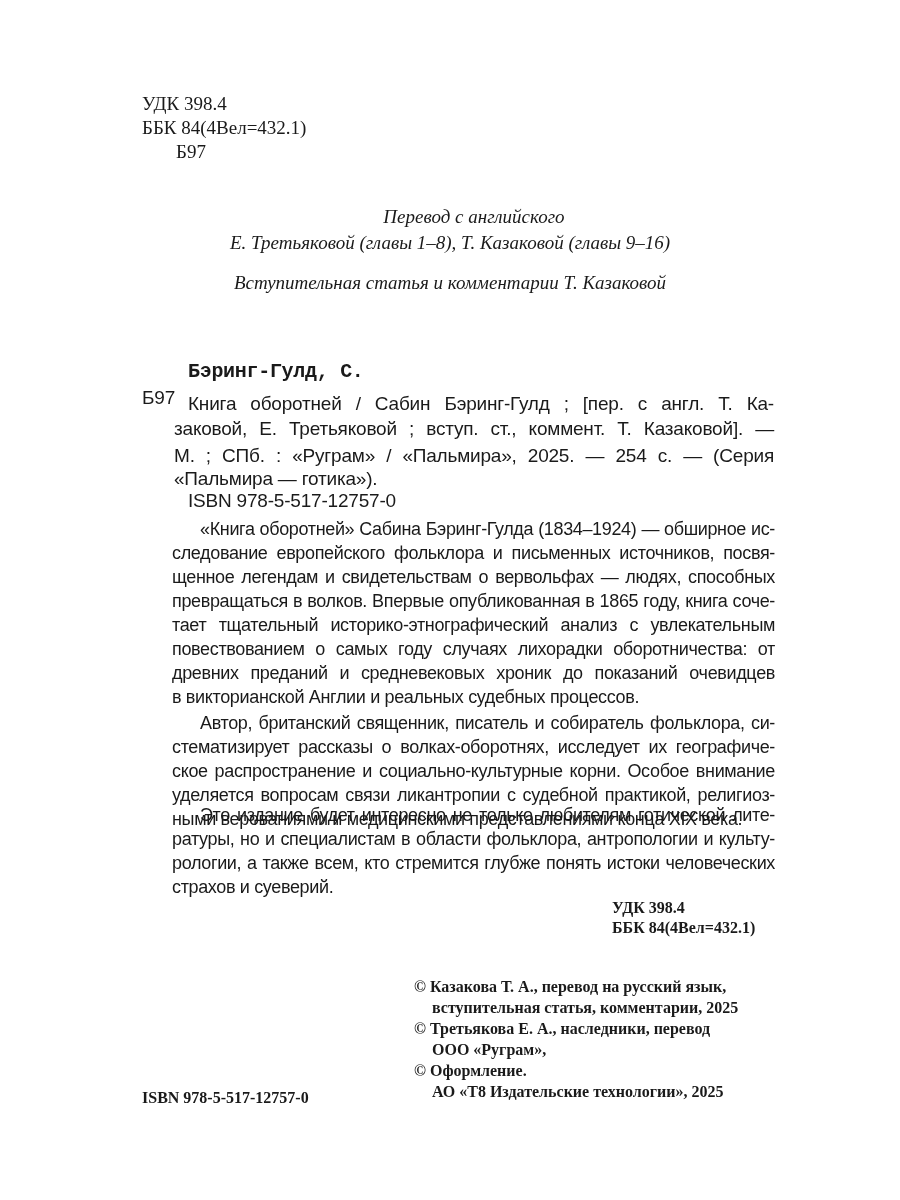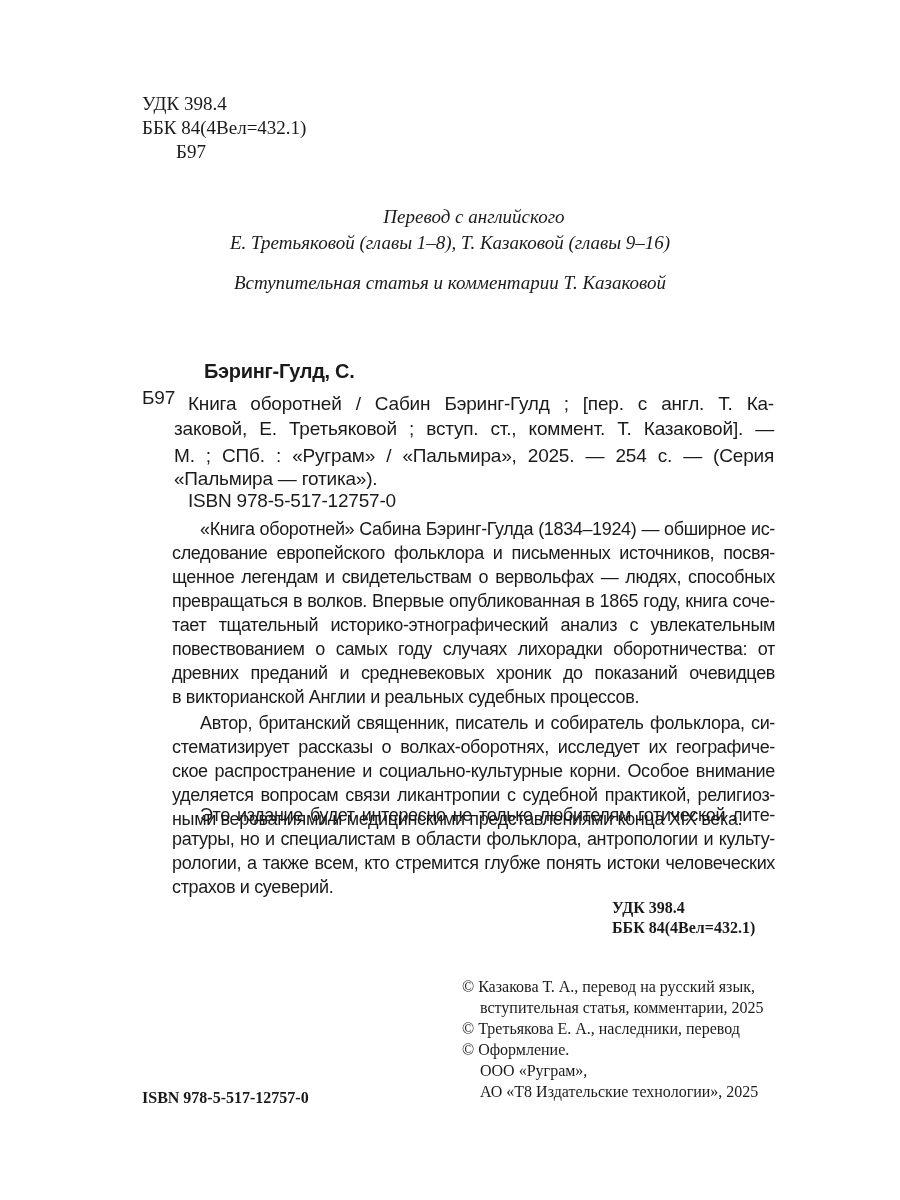--- a/index.html
+++ b/index.html
@@ -11,21 +11,21 @@
   .abs { position: absolute; }
   .line { position: absolute; white-space: nowrap; }
 
   
   .cls { font-size: 19px; line-height: 24px; }
 
   
   .credits { font-style: italic; font-size: 19px; text-align: center; width: 900px; left: 0; }
 
   
-  .author { font-family: Liberation Sans, sans-serif; font-weight: bold; font-size: 20px; letter-spacing: -0.3px; margin-left: 16px; }
+  .author { font-family: Liberation Mono, monospace; font-weight: bold; font-size: 20px; letter-spacing: -0.3px; }
   .card { font-family: "Liberation Sans", "DejaVu Sans", sans-serif; font-size: 19px; letter-spacing: -0.2px; }
   .card-text { left: 188px; width: 586px; text-align: justify; text-align-last: justify; margin-top: 6px; }
   .card-text.last { text-align-last: left; }
 
   
   .anno { font-family: "Liberation Sans", "DejaVu Sans", sans-serif; font-size: 18px; letter-spacing: -0.35px; }
   .anno-line { left: 172px; width: 603px; text-align: justify; text-align-last: justify; }
   .anno-line.indent { left: 200px; width: 575px; }
   .anno-line.last { text-align-last: left; }
 
@@ -73,22 +73,22 @@
   <div class="line anno anno-line" style="top:829px;">ратуры, но и специалистам в области фольклора, антропологии и культу-</div>
   <div class="line anno anno-line" style="top:853px;">рологии, а также всем, кто стремится глубже понять истоки человеческих</div>
   <div class="line anno anno-line last" style="top:877px;">страхов и суеверий.</div>
 </div>
 
 <div class="abs bold-serif" style="left:612px; top:898px; line-height:20px;">
   <div>УДК 398.4</div>
   <div>ББК 84(4Вел=432.1)</div>
 </div>
 
-<div class="abs copy" style="left:462px; top:976px;">
+<div class="abs copy" style="left:414px; top:976px;font-weight:bold;">
   <div>© Казакова Т. А., перевод на русский язык,</div>
   <div style="padding-left:18px;">вступительная статья, комментарии, 2025</div>
   <div>© Третьякова Е. А., наследники, перевод</div>
+  <div style="padding-left:18px;">ООО «Руграм»,</div>
   <div>© Оформление.</div>
-  <div style="padding-left:18px;">ООО «Руграм»,</div>
   <div style="padding-left:18px;">АО «Т8 Издательские технологии», 2025</div>
 </div>
 
 <div class="line bold-serif" style="left:142px; top:1089px;">ISBN 978-5-517-12757-0</div>
 
 </body></html>

